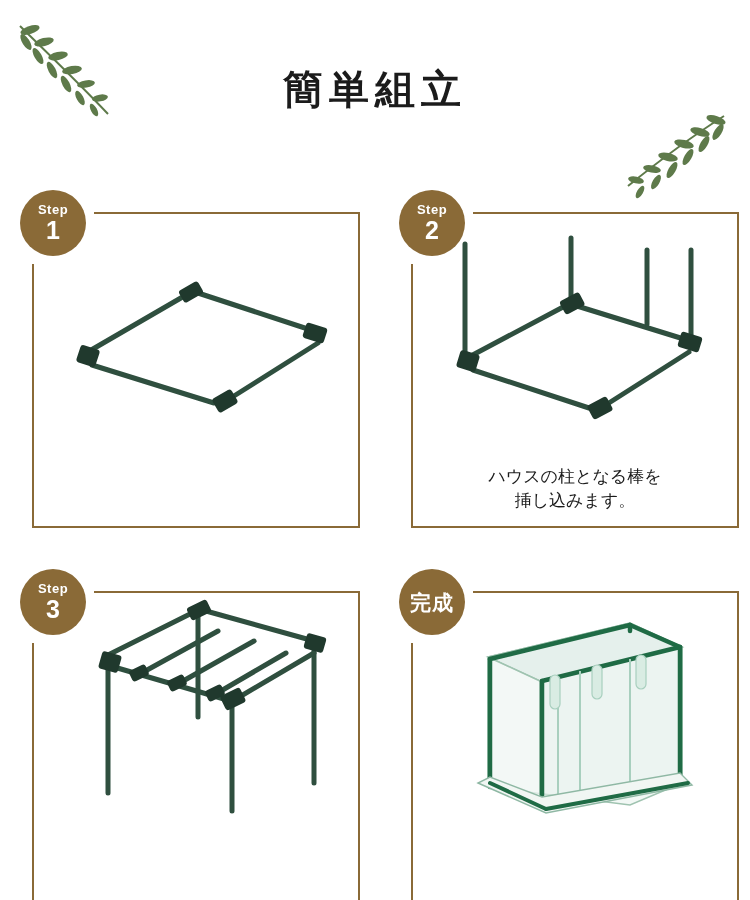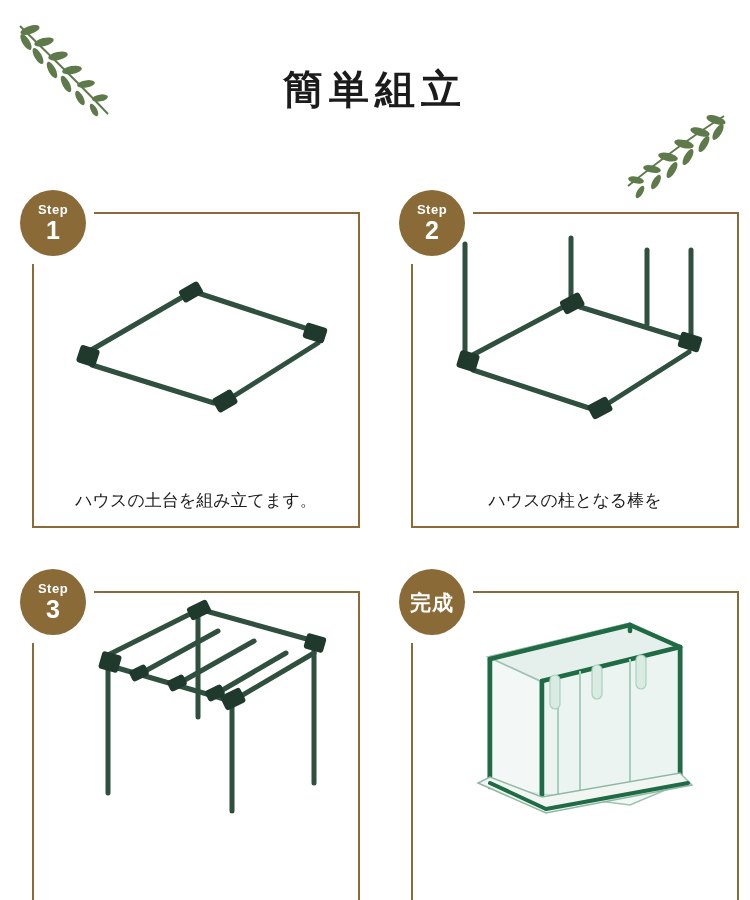--- a/index.html
+++ b/index.html
@@ -209,23 +209,20 @@
           <line x1="168" y1="170" x2="46" y2="132"></line>
         </g>
         <g fill="#20392d">
           <rect x="134" y="52" width="22" height="14" rx="3" transform="rotate(-30 145 59)"></rect>
           <rect x="258" y="92" width="22" height="16" rx="3" transform="rotate(18 269 100)"></rect>
           <rect x="168" y="160" width="22" height="16" rx="3" transform="rotate(-30 179 168)"></rect>
           <rect x="32" y="114" width="20" height="18" rx="3" transform="rotate(18 42 123)"></rect>
         </g>
       </svg>
     </div>
-    <div class="step-caption">
-      <span class="line">ハウスの土台を組み立てます。</span>
-    </div>
   </div>
 
   <div class="step-card">
     <div class="step-frame"></div>
     <div class="badge-mask"></div>
     <div class="badge-mask2"></div>
     <div class="step-badge">
       <span class="step-word">Step</span>
       <span class="step-num">2</span>
     </div>
@@ -246,20 +243,21 @@
         <g fill="#20392d">
           <rect x="136" y="68" width="22" height="15" rx="3" transform="rotate(-28 147 75)"></rect>
           <rect x="254" y="106" width="22" height="16" rx="3" transform="rotate(17 265 114)"></rect>
           <rect x="164" y="172" width="22" height="16" rx="3" transform="rotate(-28 175 180)"></rect>
           <rect x="33" y="124" width="20" height="18" rx="3" transform="rotate(17 43 133)"></rect>
         </g>
       </svg>
     </div>
     <div class="step-caption">
       <span class="line">ハウスの柱となる棒を</span>
+      <span class="line">挿し込みます。</span>
     </div>
   </div>
 
   <div class="step-card">
     <div class="step-frame"></div>
     <div class="badge-mask"></div>
     <div class="badge-mask2"></div>
     <div class="step-badge">
       <span class="step-word">Step</span>
       <span class="step-num">3</span>

